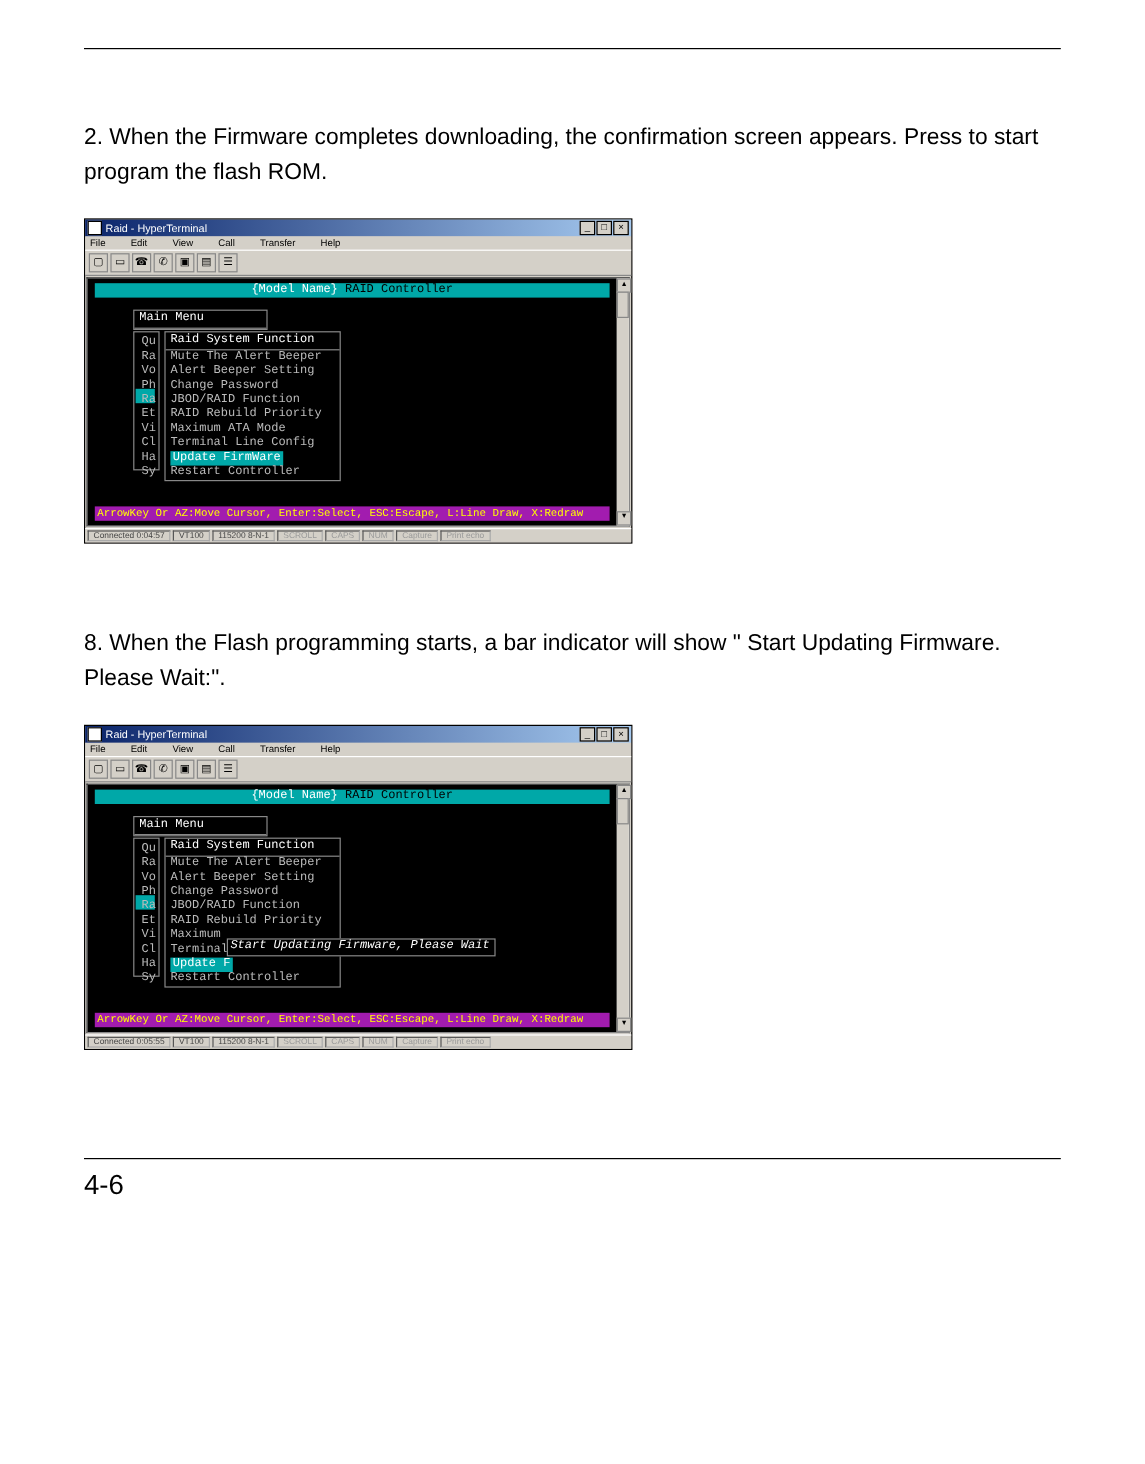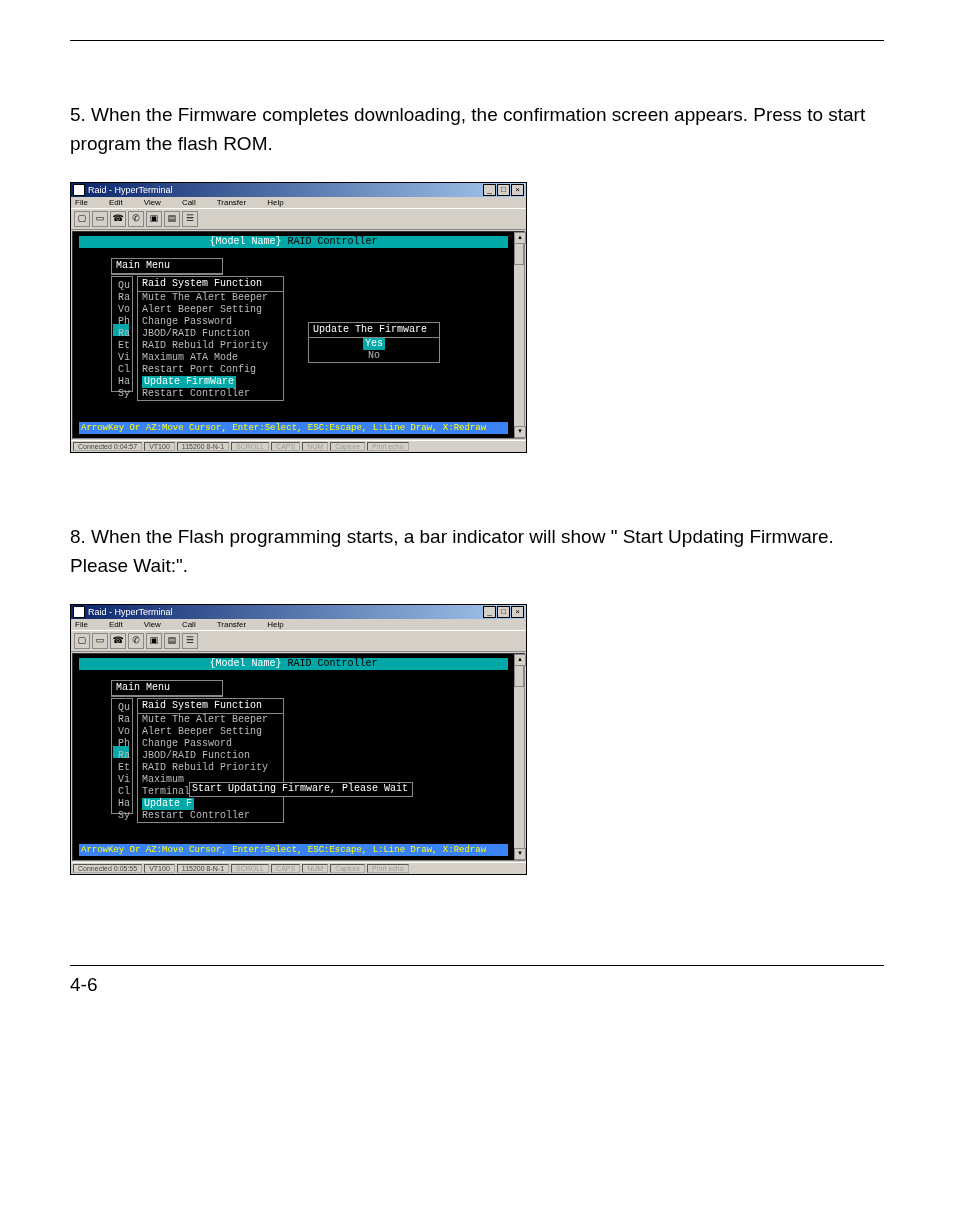--- a/index.html
+++ b/index.html
@@ -196,44 +196,44 @@
     position:absolute;
     left:40px;
     width:16px;
     height:12px;
     background:#00a8a8;
   }
   .helpbar {
     position: absolute;
     bottom: 4px; left: 6px; right: 6px;
     height: 12px;
-    background: #3b82f6;
+    background: #a21caf;
     color: #ff0;
     font-size: 9px;
     padding: 0 2px;
     white-space: nowrap;
     overflow:hidden;
   }
 
   .footer {
     margin-top: 90px;
     padding-bottom: 30px;
   }
   .page-num {
-    font-size: 19px;
+    font-size: 23px;
     margin-top: 8px;
   }
 </style>
 </head>
 <body>
 
 <div class="page">
   <hr class="top-rule">
 
-  <p class="body-text">5. When the Firmware completes downloading, the confirmation screen appears. Press        to start program the flash ROM.</p>
+  <p class="body-text">2. When the Firmware completes downloading, the confirmation screen appears. Press        to start program the flash ROM.</p>
 
   <div class="screenshot-wrap">
     <div class="ht-window">
       <div class="ht-title">
         <div class="left">
           <span class="ico"></span>
           <span>Raid - HyperTerminal</span>
         </div>
         <div class="btns">
           <span>_</span>
@@ -282,33 +282,26 @@
 
         <div class="term-box" style="left:64px; top:44px; width:145px;">
           <div class="hdr">Raid System Function</div>
           <div class="term-list">
             <div>Mute The Alert Beeper</div>
             <div>Alert Beeper Setting</div>
             <div>Change Password</div>
             <div>JBOD/RAID Function</div>
             <div>RAID Rebuild Priority</div>
             <div>Maximum ATA Mode</div>
-            <div>Restart Port Config</div>
+            <div>Terminal Line Config</div>
             <div><span class="hl">Update FirmWare</span></div>
             <div>Restart Controller</div>
           </div>
         </div>
 
-        <div class="term-box" style="left:235px; top:90px; width:130px;">
-          <div class="hdr">Update The Firmware</div>
-          <div class="term-list" style="text-align:center;">
-            <div><span class="hl">Yes</span></div>
-            <div>No</div>
-          </div>
-        </div>
 
         <div class="helpbar">ArrowKey Or AZ:Move Cursor, Enter:Select, ESC:Escape, L:Line Draw, X:Redraw</div>
       </div>
       <div class="ht-scrollbar">
         <div class="ht-scroll-btn" style="position:absolute;top:0;">▴</div>
         <div class="ht-scroll-thumb" style="top:11px;"></div>
         <div class="ht-scroll-btn" style="position:absolute;bottom:0;">▾</div>
       </div>
       </div>
       <div class="ht-status">
@@ -387,21 +380,21 @@
             <div>JBOD/RAID Function</div>
             <div>RAID Rebuild Priority</div>
             <div>Maximum</div>
             <div>Terminal</div>
             <div><span class="hl">Update F</span></div>
             <div>Restart Controller</div>
           </div>
         </div>
 
         <div class="term-box" style="left:116px; top:128px; width:222px; height:13px;">
-          <div style="color:#fff; padding:0 2px; white-space:nowrap;">Start Updating Firmware, Please Wait</div>
+          <div style="color:#fff; padding:0 2px; white-space:nowrap;font-style:italic;">Start Updating Firmware, Please Wait</div>
         </div>
 
         <div class="helpbar">ArrowKey Or AZ:Move Cursor, Enter:Select, ESC:Escape, L:Line Draw, X:Redraw</div>
       </div>
       <div class="ht-scrollbar">
         <div class="ht-scroll-btn" style="position:absolute;top:0;">▴</div>
         <div class="ht-scroll-thumb" style="top:11px;"></div>
         <div class="ht-scroll-btn" style="position:absolute;bottom:0;">▾</div>
       </div>
       </div>

